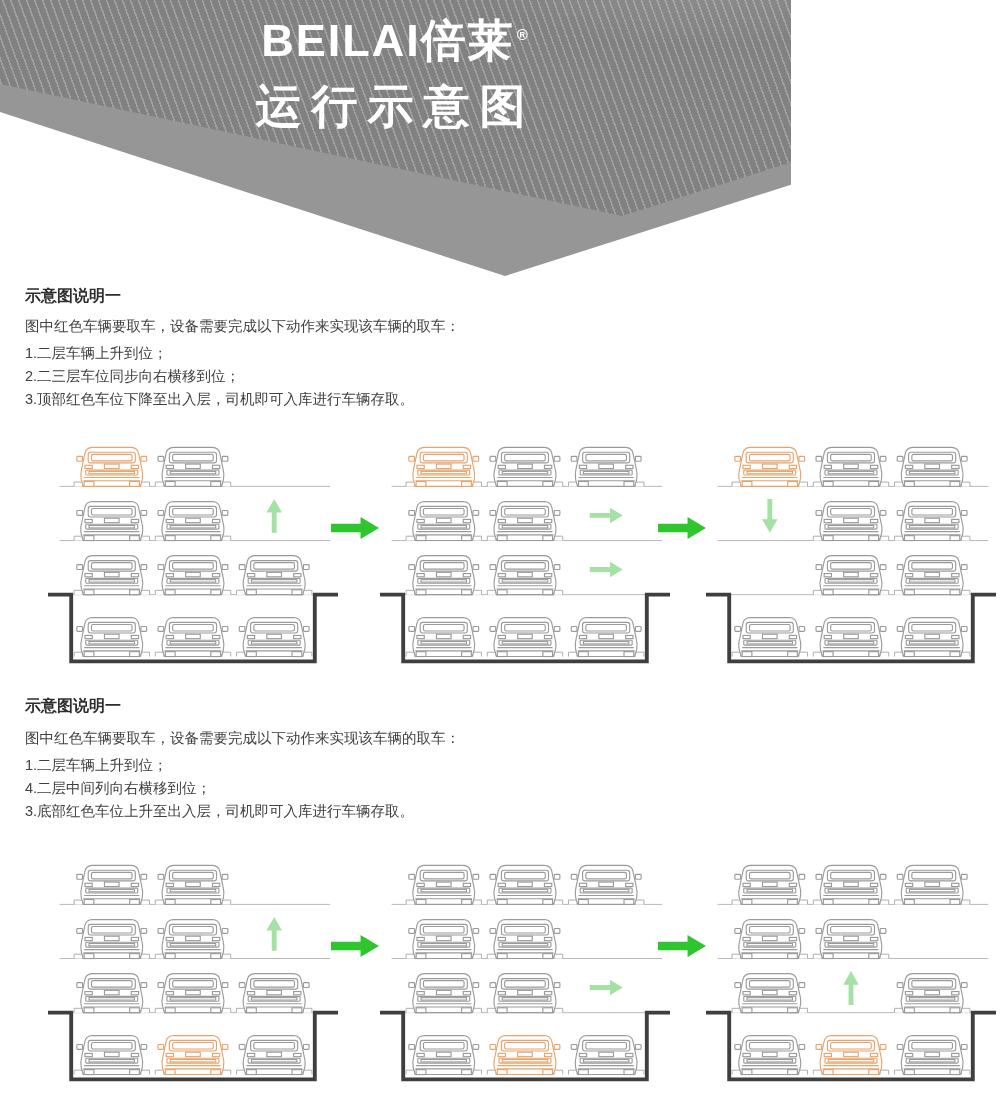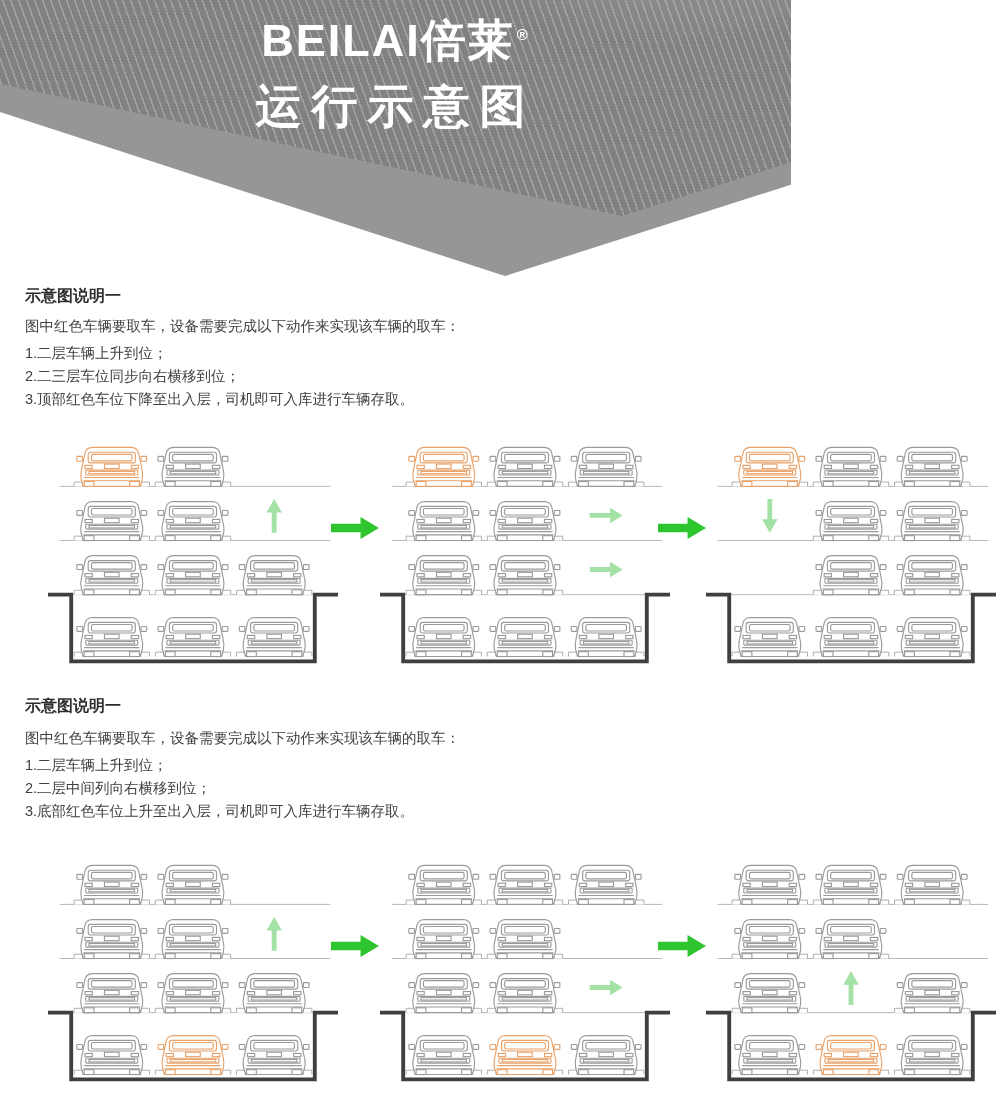--- a/index.html
+++ b/index.html
@@ -168,21 +168,21 @@
   </div>
   <div class="abs" style="top:516px;left:658px">
     <svg class="big-arrow" viewBox="0 0 52 26">
         <polygon points="0,8.5 32,8.5 32,1 52,13 32,25 32,17.5 0,17.5" fill="#2fc52f"></polygon>
       </svg>
   </div>
 
   <div class="abs sec-heading" style="top:696px">示意图说明一</div>
   <div class="abs sec-intro" style="top:729px">图中红色车辆要取车，设备需要完成以下动作来实现该车辆的取车：</div>
   <div class="abs sec-step" style="top:756px">1.二层车辆上升到位；</div>
-  <div class="abs sec-step" style="top:779px">2.二层中间列向右横移到位；</div>
+  <div class="abs sec-step" style="top:779px">4.二层中间列向右横移到位；</div>
   <div class="abs sec-step" style="top:802px">3.底部红色车位上升至出入层，司机即可入库进行车辆存取。</div>
 
   <div class="abs diagram" style="top:858px;left:48px">
       <svg viewBox="0 0 300 240" class="dsvg">
         <path d="M12 48H292 M12 104H292 M24 160H276" stroke="#b5b5b5" stroke-width="1" fill="none"></path>
         <path d="M0 160H24V229H276V160H300" stroke="#3f3f3f" stroke-width="4" fill="none"></path>
         <path d="M27 48v-4.5h9v4.5 M96 48v-4.5h9v4.5" stroke="#adadad" stroke-width="1" fill="#fff"></path>
         <use transform="translate(29,6) scale(0.84)" href="#car-glyph" style="color:#9a9a9a"></use>
         <path d="M111 48v-4.5h9v4.5 M180 48v-4.5h9v4.5" stroke="#adadad" stroke-width="1" fill="#fff"></path>
         <use transform="translate(113,6) scale(0.84)" href="#car-glyph" style="color:#9a9a9a"></use>

